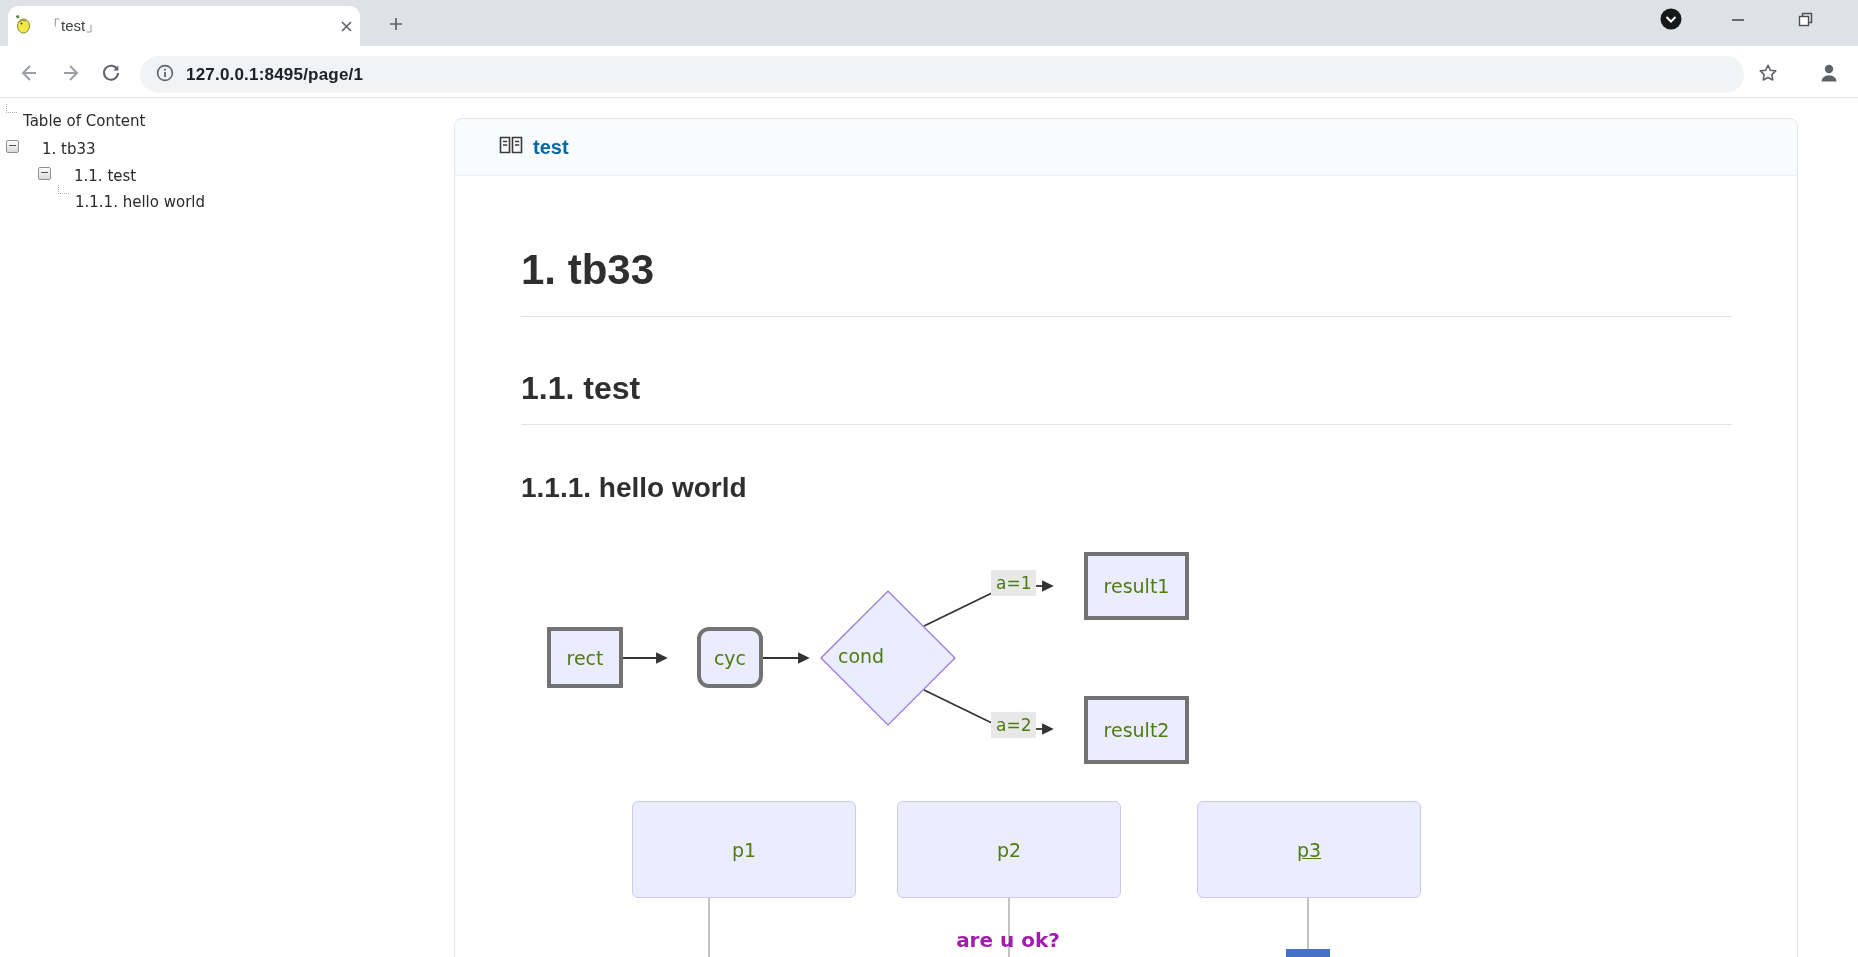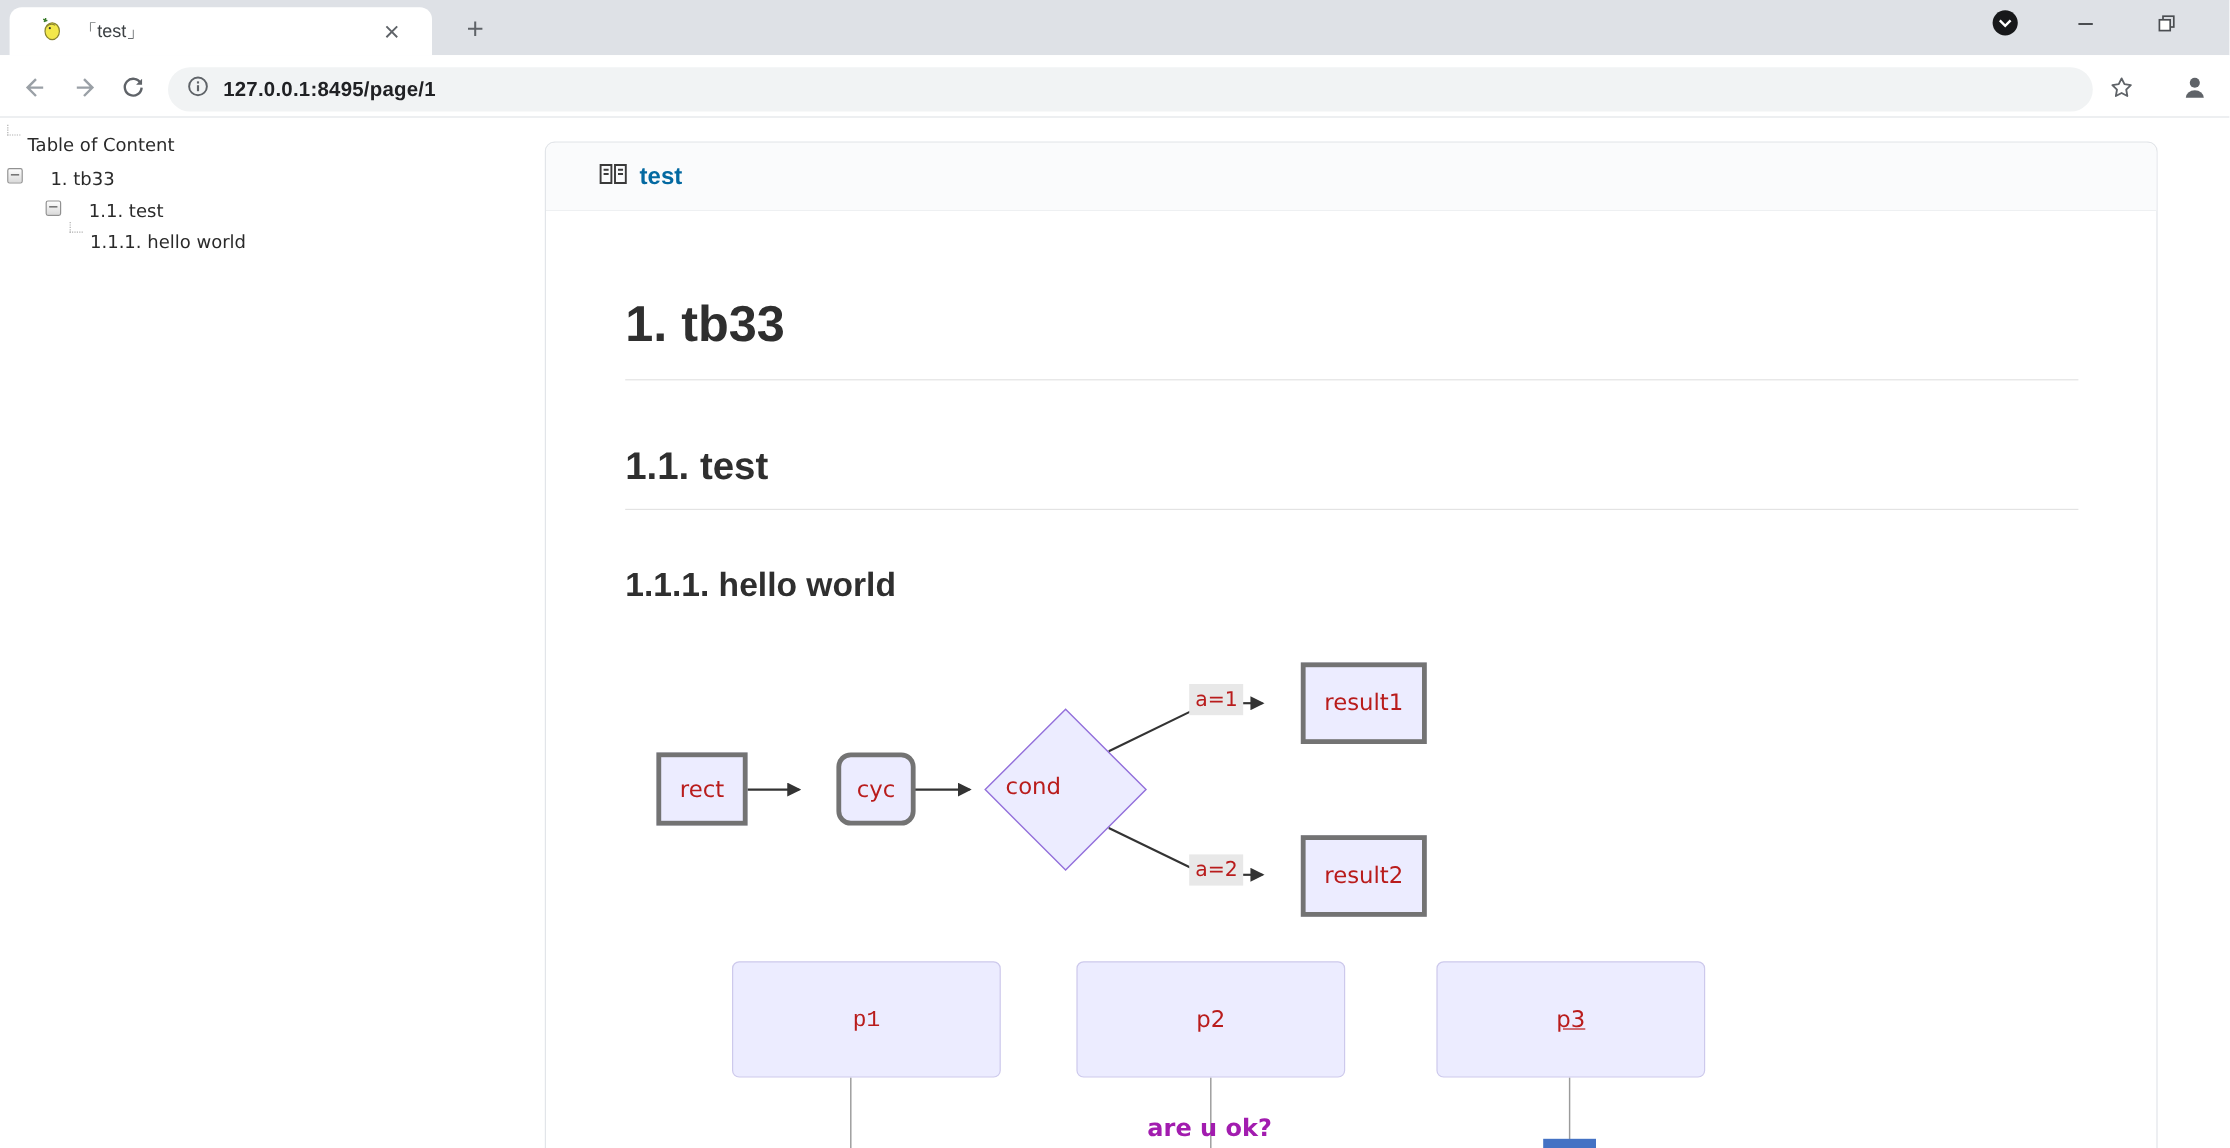--- a/index.html
+++ b/index.html
@@ -3,21 +3,21 @@
 <meta charset="utf-8">
 <style>
   * { box-sizing: border-box; margin: 0; padding: 0; }
   html, body { width: 1858px; height: 957px; overflow: hidden; }
   body { font-family: "Liberation Sans", sans-serif; background: #fff; position: relative; }
   #stage { position: absolute; inset: 0; width: 1858px; height: 957px; }
 
   
   .tabstrip { position: absolute; left: 0; top: 0; width: 1858px; height: 46px; background: #dee1e6; }
   .tab { position: absolute; left: 8px; top: 6px; width: 352px; height: 40px; background: #fff;
-         border-radius: 10px 10px 0 0; display: flex; align-items: center; padding: 0 24px; }
+         border-radius: 10px 10px 0 0; display: flex; align-items: center; padding: 0 4px; }
   .tab-title { font-size: 15px; color: #3c4043; margin-left: 12px; flex: 1; white-space: nowrap; overflow: hidden; }
   .tab-close { width: 20px; height: 20px; border-radius: 50%; display: flex; align-items: center; justify-content: center; }
   .newtab-btn { position: absolute; left: 382px; top: 10px; width: 28px; height: 28px; border-radius: 50%;
                 display: flex; align-items: center; justify-content: center; }
   .winctl { position: absolute; top: 4px; width: 46px; height: 30px; display: flex; align-items: center; justify-content: center; }
 
   .toolbar { position: absolute; left: 0; top: 46px; width: 1858px; height: 52px; background: #fff;
              border-bottom: 1px solid #e2e4e8; display: flex; align-items: center; }
   .nav-btn { position: absolute; top: 58px; width: 30px; height: 30px; display: flex; align-items: center; justify-content: center; }
   .urlbar { position: absolute; left: 140px; top: 56px; width: 1604px; height: 37px; background: #f1f3f4;
@@ -39,21 +39,21 @@
   .card-header { position: absolute; left: 0; top: 0; width: 100%; height: 57px; background: #fafbfc;
                  border-bottom: 1px solid #eef0f2; border-radius: 8px 8px 0 0; display: flex; align-items: center; padding-left: 44px; }
   .card-title { font-size: 20px; font-weight: bold; color: #0369a1; margin-left: 10px; }
 
   .h1 { position: absolute; left: 521px; top: 246px; font-size: 42px; font-weight: bold; color: #2f2f2f; }
   .h2 { position: absolute; left: 521px; top: 370px; font-size: 32px; font-weight: bold; color: #2f2f2f; }
   .h3 { position: absolute; left: 521px; top: 472px; font-size: 28px; font-weight: bold; color: #2f2f2f; }
   .hr { position: absolute; left: 521px; width: 1211px; height: 1px; background: #e3e3e3; }
 
   
-  .dg-font { font-family: "DejaVu Sans", sans-serif; color: #b91c1c; }
+  .dg-font { font-family: "DejaVu Sans", sans-serif; color: #4d7c0f; }
   .node { position: absolute; background: #ECECFF; border: 4px solid #737373; display: flex;
           align-items: center; justify-content: center; font-size: 19px; z-index: 2; margin-left: 16px; }
   .node-round { border-radius: 12px; }
   .pnode { position: absolute; width: 224px; height: 97px; background: #ECECFF; border: 1px solid #cdc9ec;
            border-radius: 6px; display: flex; align-items: center; justify-content: center; font-size: 19px; z-index: 2; }
   .edge-label { position: absolute; background: #e8e8e8; padding: 3px 5px; font-size: 17px; z-index: 3; }
   .diamond-label { position: absolute; left: 838px; top: 645px; width: 100px; text-align: left; font-size: 19px; z-index: 2; }
   .dg-title { position: absolute; left: 908px; top: 928px; width: 200px; text-align: center;
               font-size: 20px; font-weight: bold; color: #a21caf; z-index: 3; }
   .blue-frag { position: absolute; left: 1286px; top: 949px; width: 44px; height: 8px; background: #4472c4; z-index: 2; }
@@ -206,19 +206,19 @@
   </svg>
 
   <div class="node dg-font" style="left:531px; top:627px; width:76px; height:61px;">rect</div>
   <div class="node node-round dg-font" style="left:681px; top:627px; width:66px; height:61px;">cyc</div>
   <div class="diamond-label dg-font">cond</div>
   <div class="edge-label dg-font" style="left:991px; top:570px;">a=1</div>
   <div class="edge-label dg-font" style="left:991px; top:712px;">a=2</div>
   <div class="node dg-font" style="left:1068px; top:552px; width:105px; height:68px;">result1</div>
   <div class="node dg-font" style="left:1068px; top:696px; width:105px; height:68px;">result2</div>
 
-  <div class="pnode dg-font" style="left:610px; top:801px;font-family:Liberation Mono, monospace;">p1</div>
+  <div class="pnode dg-font" style="left:632px; top:801px;">p1</div>
   <div class="pnode dg-font" style="left:897px; top:801px;">p2</div>
   <div class="pnode dg-font" style="left:1197px; top:801px;text-decoration:underline;">p3</div>
   <div class="dg-title dg-font">are u ok?</div>
   <div class="blue-frag"></div>
 
 </div>
 
 </body></html>

